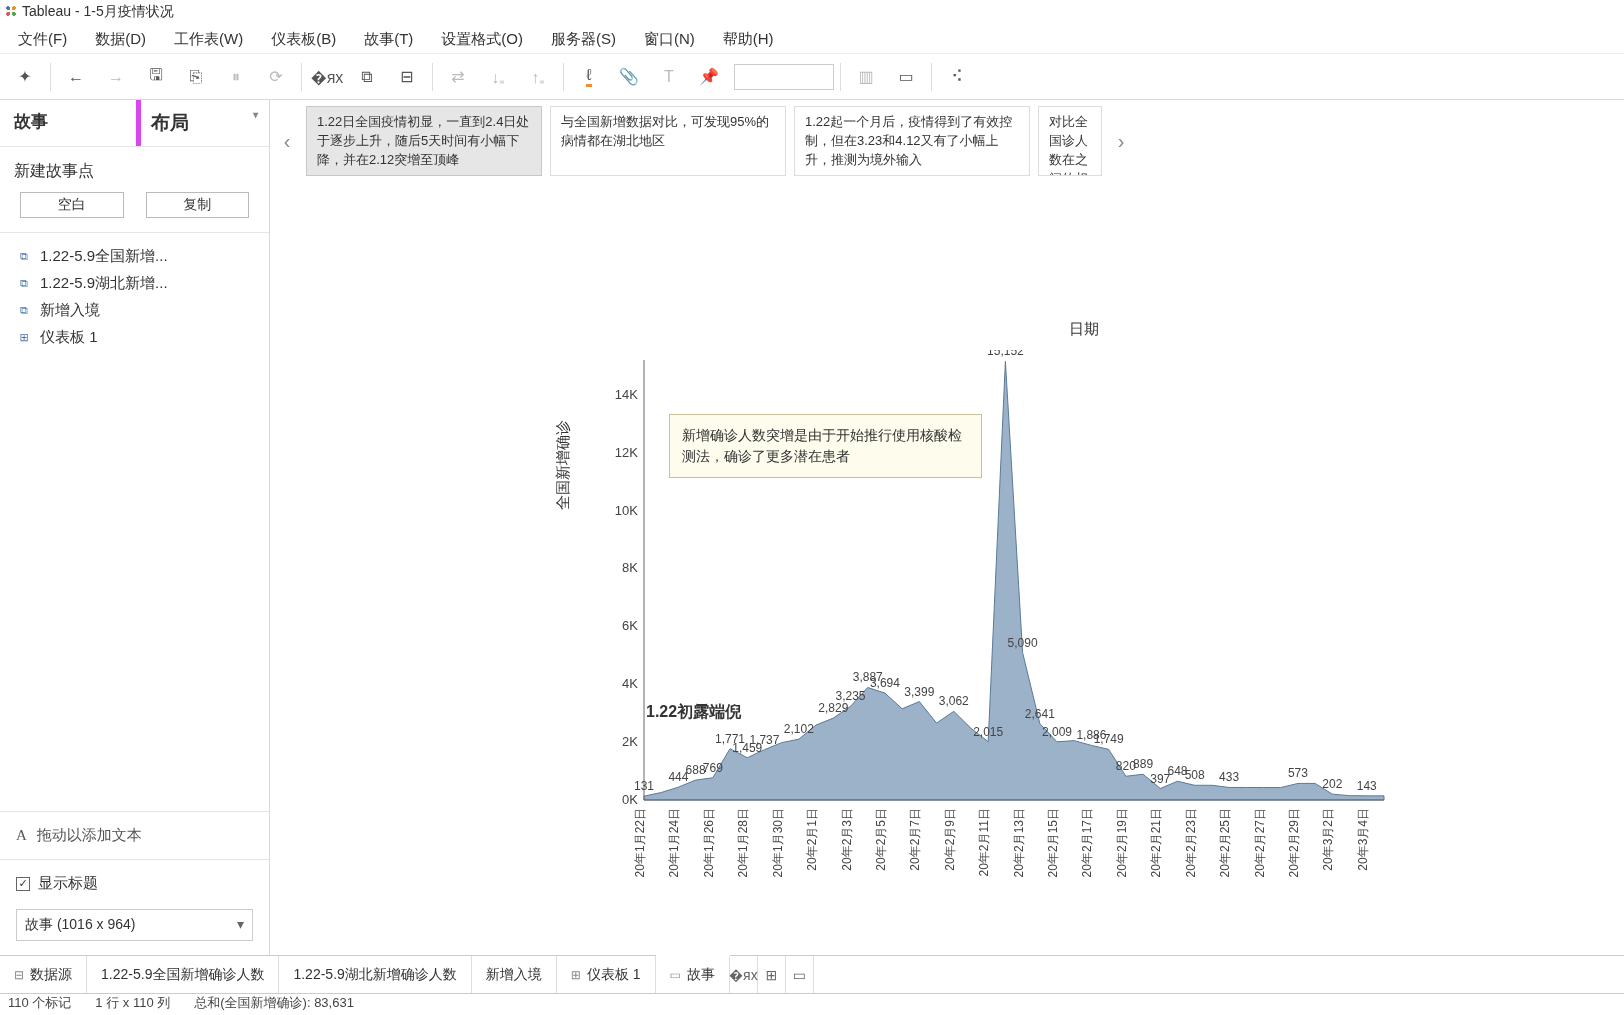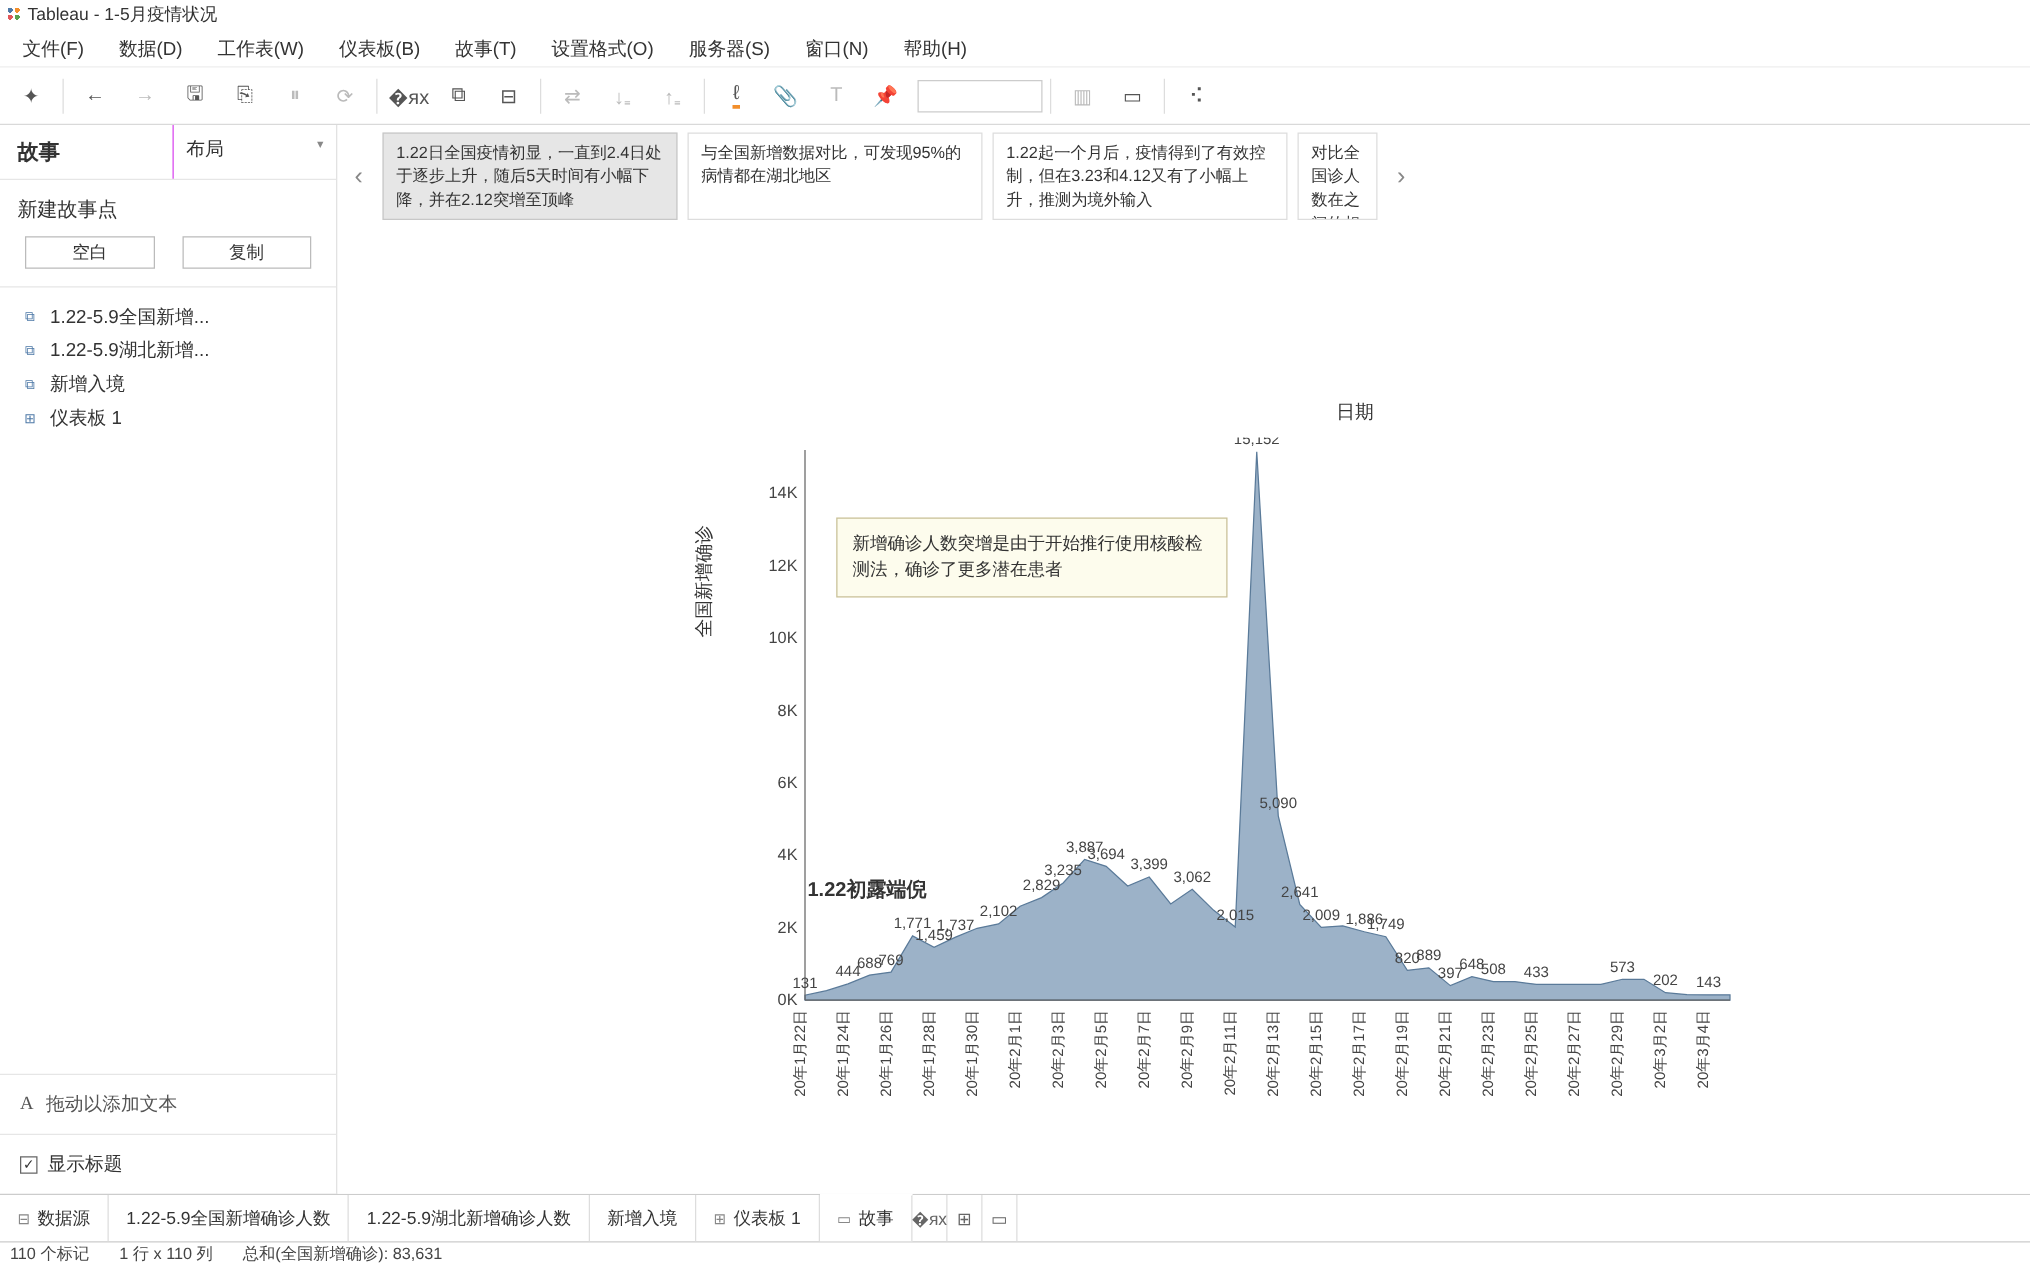--- a/index.html
+++ b/index.html
@@ -19,21 +19,21 @@
 .toolbar { height: 46px; display: flex; align-items: center; padding: 0 6px; border-bottom: 1px solid #d9d9d9; gap:2px;}
 .toolbar .tb { width: 38px; height: 30px; display:flex; align-items:center; justify-content:center; color:#555; font-size:16px;}
 .toolbar .sep { width:1px; height:28px; background:#ddd; margin:0 4px;}
 .toolbar .search { width:100px; height:26px; border:1px solid #ccc; margin-left:4px;}
 
 .body { display:flex; height: calc(1015px - 22px - 32px - 46px - 38px - 22px); }
 
 .sidebar { width: 270px; border-right:1px solid #d9d9d9; display:flex; flex-direction:column; }
 .sidebar .row1 { display:flex; border-bottom:1px solid #e6e6e6;}
 .sidebar .row1 .lbl { flex:1; padding:10px 14px; font-size:17px; font-weight:bold;}
-.sidebar .row1 .sel { flex:1; padding:10px 10px; border-left:1px solid #d946ef; font-size:15px; position:relative;}
+.sidebar .row1 .sel { flex:1; padding:10px 10px; border-left:5px solid #d946ef; font-size:19px; position:relative;font-weight:bold;}
 .sidebar .row1 .sel:after { content:"▸"; position:absolute; right:10px; color:#888; transform:rotate(90deg); font-size:10px;}
 .sidebar .newpt { padding:14px 14px 10px; font-size:16px;}
 .sidebar .btnrow { display:flex; gap:22px; padding:0 20px 14px;justify-content:flex-end;}
 .sidebar .btnrow div { flex:1; text-align:center; border:1px solid #bbb; padding:3px 0; font-size:14px; background:#fff;}
 .sidebar .sheets { padding:10px 0; border-top:1px solid #e6e6e6; flex-shrink:0;}
 .sidebar .sheet-item { display:flex; align-items:center; gap:8px; padding:4px 16px; font-size:15px;}
 .sidebar .sheet-item .si { width:16px; height:14px; display:inline-flex; align-items:center; justify-content:center; font-size:11px; color:#4e79a7;}
 .sidebar .spacer { flex:1; }
 .sidebar .dragtext { padding:14px 16px; font-size:15px; color:#555; display:flex; align-items:center; gap:10px; border-top:1px solid #e6e6e6;}
 .sidebar .showtitle { padding:14px 16px; font-size:15px; display:flex; align-items:center; gap:8px; border-top:1px solid #e6e6e6;}
@@ -152,20 +152,21 @@
     </div>
     <div class="spacer"></div>
     <div class="dragtext">
         <span style="font-family:serif">A</span>
         <span>拖动以添加文本</span>
       </div>
     <div class="showtitle">
         <span class="cb">✓</span>
         <span>显示标题</span>
       </div>
+    <div class="sizesel">故事 (1016 x 964)</div>
   </div>
 
   <div class="canvas">
     <div class="storynav">
       <div class="arrow">‹</div>
       <div class="cap active">1.22日全国疫情初显，一直到2.4日处于逐步上升，随后5天时间有小幅下降，并在2.12突增至顶峰</div>
       <div class="cap">与全国新增数据对比，可发现95%的病情都在湖北地区</div>
       <div class="cap">1.22起一个月后，疫情得到了有效控制，但在3.23和4.12又有了小幅上升，推测为境外输入</div>
       <div class="cap last">对比全国诊人数在之间的相</div>
       <div class="arrow">›</div>

